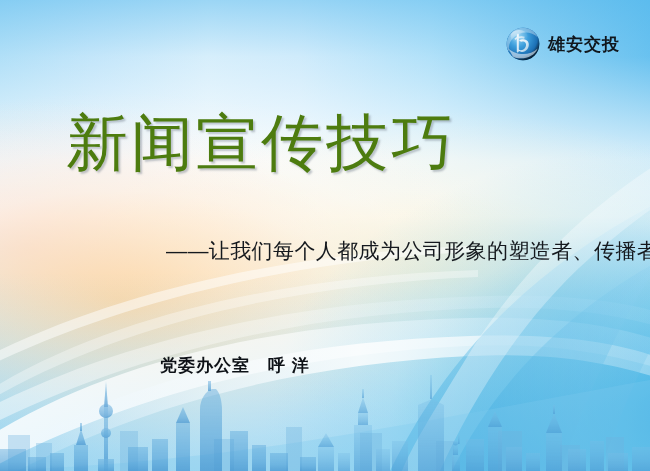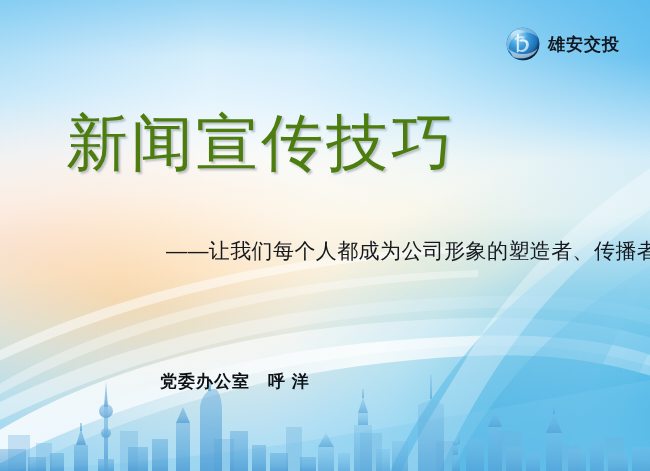--- a/index.html
+++ b/index.html
@@ -154,21 +154,20 @@
     position: absolute;
     left: 160px;
     top: 356px;
     font-family: "Liberation Sans", "DejaVu Sans", sans-serif;
     font-size: 17px;
     font-weight: bold;
     color: #0d1116;
     letter-spacing: 1px;
     line-height: 1.2;
     white-space: pre;
-    margin-top: 16px;
   }
 </style>
 </head>
 <body>
 
 <div id="slide">
 
   <div class="bg-layer bg-sky"></div>
   <div class="bg-layer bg-vfade"></div>
   <div class="bg-layer bg-warm"></div>

